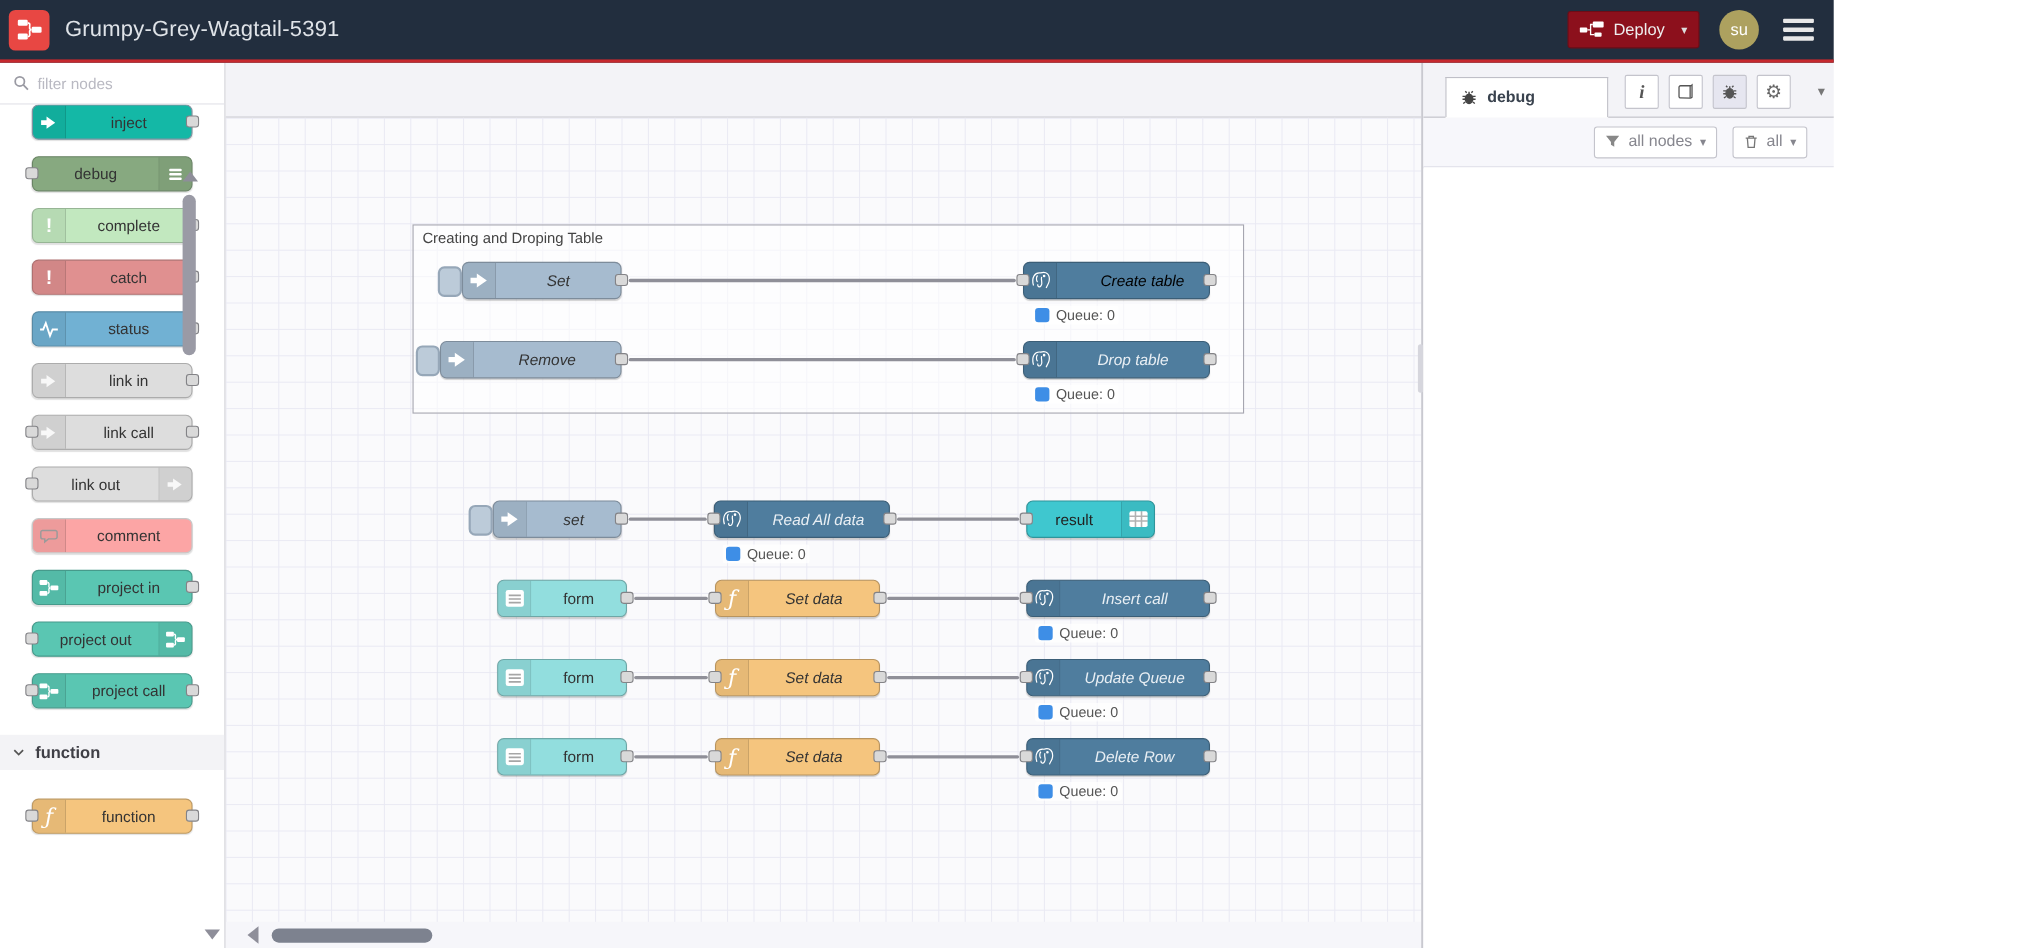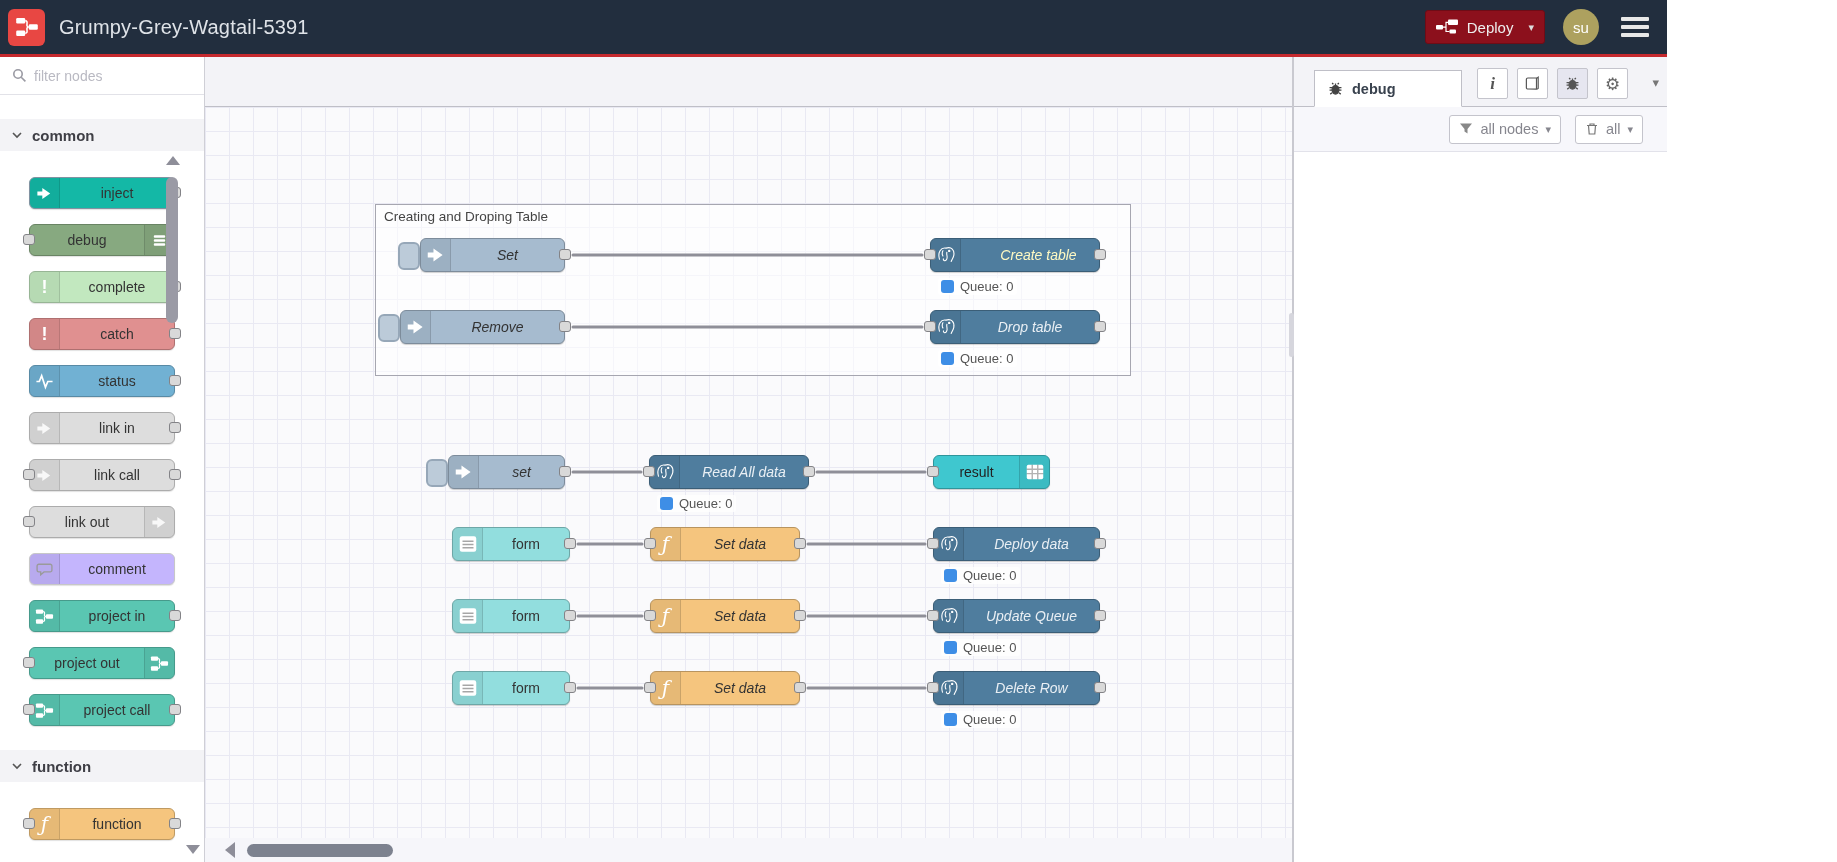--- a/index.html
+++ b/index.html
@@ -129,26 +129,20 @@
 
   <div id="palette">
     <div id="palette-search">
       <svg width="15" height="15" viewBox="0 0 15 15">
           <circle cx="6" cy="6" r="4.2" fill="none" stroke="#9a9aa3" stroke-width="1.6"></circle>
           <path d="M9.2 9.2L13.4 13.4" stroke="#9a9aa3" stroke-width="1.6"></path>
         </svg>
       <input type="text" placeholder="filter nodes" style="">
     </div>
     <div id="palette-list">
-        <div class="pcat">
-          <svg viewBox="0 0 10 7">
-            <path d="M1 1l4 4 4-4" stroke="#555" stroke-width="1.6" fill="none"></path>
-          </svg>
-          <span>common</span>
-        </div>
         <div class="pnode" style="background: #14b8a6; border: 1px solid rgb(129, 146, 161);">
           <div class="icon-region left">
             <svg viewBox="0 0 20 20" fill="#fff">
               <path d="M2.5 7.8h5.2V4.2L16 10l-8.3 5.8v-3.6H2.5z"></path>
             </svg>
           </div>
           <div class="lblbox" style="left: 30px; right: 0px;">inject</div>
           <div class="port out"></div>
         </div>
         <div class="pnode" style="background: rgb(135, 169, 128); border: 1px solid rgb(105, 132, 100);">
@@ -206,21 +200,21 @@
         </div>
         <div class="pnode" style="background: rgb(221, 221, 221); border: 1px solid rgb(172, 172, 172);">
           <div class="icon-region right">
             <svg viewBox="0 0 20 20" fill="#fff" opacity="0.85">
               <path d="M2.5 7.8h5.2V4.2L16 10l-8.3 5.8v-3.6H2.5z"></path>
             </svg>
           </div>
           <div class="lblbox" style="left: 0px; right: 30px;">link out</div>
           <div class="port in"></div>
         </div>
-        <div class="pnode" style="background: #c4b5fd; border: 1px solid rgb(199, 199, 199);">
+        <div class="pnode" style="background: #fca5a5; border: 1px solid rgb(199, 199, 199);">
           <div class="icon-region left">
             <svg viewBox="0 0 20 20" fill="none" stroke="#9a9a9a" stroke-width="1.4">
               <path d="M4 4.5h12a1.8 1.8 0 0 1 1.8 1.8v4.4a1.8 1.8 0 0 1-1.8 1.8H9.5L6 15.5v-3H4a1.8 1.8 0 0 1-1.8-1.8V6.3A1.8 1.8 0 0 1 4 4.5z"></path>
             </svg>
           </div>
           <div class="lblbox" style="left: 30px; right: 0px;">comment</div>
         </div>
         <div class="pnode" style="background: rgb(90, 198, 178); border: 1px solid rgb(70, 154, 139);">
           <div class="icon-region left">
             <svg viewBox="0 0 20 20" fill="#fff">
@@ -328,21 +322,21 @@
         </div>
         <div class="cnode postgres" style="left: 725px; top: 131px; width: 170px; background: rgb(79, 125, 158); border: 1px solid rgb(59, 94, 119);">
           <div class="icon-region left">
             <svg viewBox="0 0 24 24" fill="none" stroke="#fff" stroke-width="1.2">
               <path d="M5 17C2.5 9 6.5 3.5 12 4.5 18 2.5 21.5 6.5 20.5 12.5 20 15.5 18.5 16.5 17.5 19.5"></path>
               <path d="M9 7C7.5 8.5 7.5 12 9 13.5"></path>
               <path d="M13 8.5C12 12.5 14.5 14 12.5 17 11 19.3 8.5 18 9.3 15.8"></path>
               <circle cx="15.5" cy="7.5" r="0.7" fill="#fff"></circle>
             </svg>
           </div>
-          <div class="lblbox" style="left: 47px; right: 0px; color: #fef9c3;">Create table</div>
+          <div class="lblbox" style="left: 47px; right: 0px; color: #000000;">Create table</div>
           <div class="port out"></div>
           <div class="port in"></div>
         </div>
         <div class="queue" style="left: 733px; top: 171px;">
           <div class="sq" style="background: rgb(62, 142, 230);"></div>
           <span>Queue: 0</span>
         </div>
         <div class="cnode inject" style="left: 195px; top: 203px; width: 165px; background: rgb(166, 187, 207); border: 1px solid rgb(125, 140, 155);">
           <div class="inject-btn"></div>
           <div class="icon-region left">
@@ -427,21 +421,21 @@
         </div>
         <div class="cnode postgres" style="left: 728px; top: 420px; width: 167px; background: rgb(79, 125, 158); border: 1px solid rgb(59, 94, 119);">
           <div class="icon-region left">
             <svg viewBox="0 0 24 24" fill="none" stroke="#fff" stroke-width="1.2">
               <path d="M5 17C2.5 9 6.5 3.5 12 4.5 18 2.5 21.5 6.5 20.5 12.5 20 15.5 18.5 16.5 17.5 19.5"></path>
               <path d="M9 7C7.5 8.5 7.5 12 9 13.5"></path>
               <path d="M13 8.5C12 12.5 14.5 14 12.5 17 11 19.3 8.5 18 9.3 15.8"></path>
               <circle cx="15.5" cy="7.5" r="0.7" fill="#fff"></circle>
             </svg>
           </div>
-          <div class="lblbox" style="left: 30px; right: 0px; color: rgb(233, 239, 244);">Deploy data</div>
+          <div class="lblbox" style="left: 30px; right: 0px; color: rgb(233, 239, 244);">Insert call</div>
           <div class="port out"></div>
           <div class="port in"></div>
         </div>
         <div class="queue" style="left: 736px; top: 460px;">
           <div class="sq" style="background: rgb(62, 142, 230);"></div>
           <span>Queue: 0</span>
         </div>
         <div class="cnode form" style="left: 247px; top: 492px; width: 118px; background: rgb(146, 222, 222); border: 1px solid rgb(110, 167, 167);">
           <div class="icon-region left">
             <svg viewBox="0 0 20 20">

